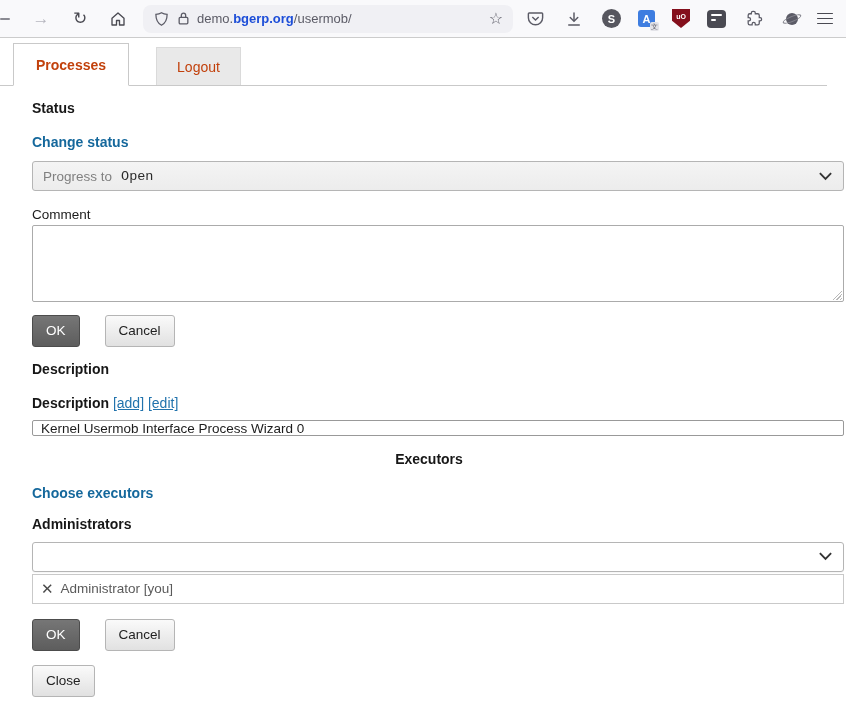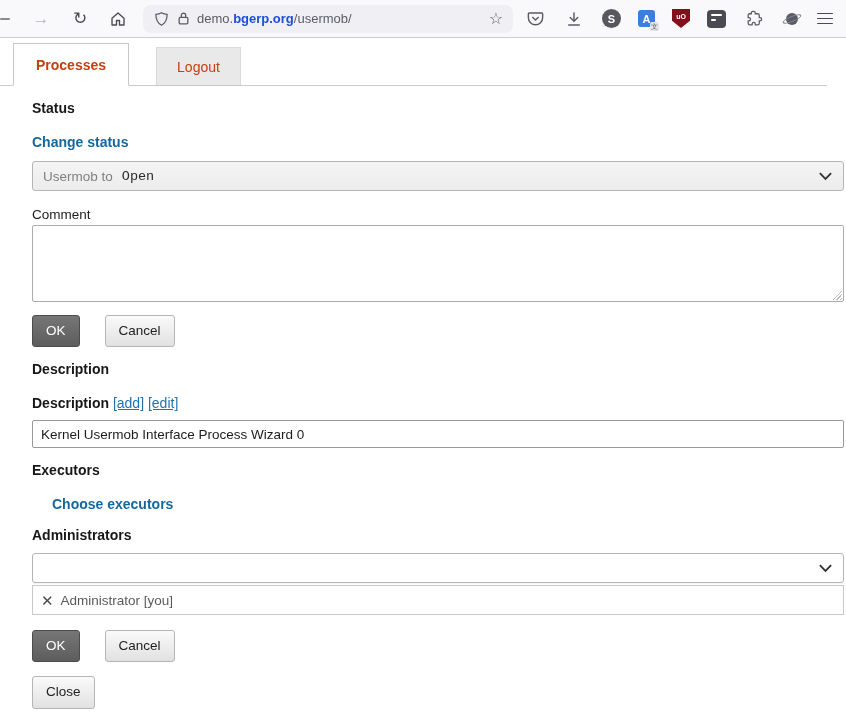--- a/index.html
+++ b/index.html
@@ -85,26 +85,26 @@
   .btn-row { margin-top:13px; display:flex; gap:25px; }
   .btn { font-family:"Liberation Sans",sans-serif; font-size:13.5px; border-radius:3px;
     padding:7px 13px; cursor:pointer; line-height:1.2; }
   .btn.primary { background:linear-gradient(#767676,#5d5d5d); border:1px solid #4c4c4c; color:#fff; }
   .btn.secondary { background:linear-gradient(#fafafa,#e1e1e1); border:1px solid #b5b5b5; color:#222; }
   .desc-head { margin-top:29px; }
   .desc-label-row { margin-top:18px; font-size:14px; color:#171717; }
   .desc-label-row .lbl { font-weight:700; }
   .bracket-link { color:#2173ad; text-decoration:underline; font-weight:400; cursor:pointer; }
   input.desc-input {
-    margin-top:9px; width:812px; height:28px; border:1px solid #999; border-radius:2px;
+    margin-top:9px; width:812px; height:16px; border:1px solid #999; border-radius:2px;
     font-family:"Liberation Sans",sans-serif; font-size:13.5px; color:#1c1c1c; padding:0 8px;
     background:#fff; outline:none;
   }
-  .exec-head { margin-top:18px; }
-  .mt-choose { margin-top:17px;margin-left:20px; }
+  .exec-head { margin-top:18px;text-align:center; }
+  .mt-choose { margin-top:17px; }
   .admins-head { margin-top:18px; }
   .admin-row {
     margin-top:2px; width:812px; height:30px; border:1px solid #c9c9c9; background:#fff;
     display:flex; align-items:center; padding:0 8px; gap:7px;
   }
   .x-glyph { font-size:15px; color:#4a4a4a; line-height:1; font-weight:400; }
   .admin-name { font-size:13.5px; color:#5a5a5a; }
   .close-row { margin-top:14px; }
 </style>
 </head>
@@ -180,21 +180,21 @@
   <div class="tab inactive">Logout</div>
 </div>
 
 <div class="content">
 
   
   <h3 class="sec mt-status">Status</h3>
   <div class="mt-chst"><span class="link-bold">Change status</span></div>
 
   <div class="selectbox">
-    <span class="sel-muted">Usermob to</span>
+    <span class="sel-muted">Progress to</span>
     <span class="sel-value">Open</span>
     <span class="chev">
       <svg width="15" height="10" viewBox="0 0 16 10" fill="none" stroke="#333" stroke-width="2">
           <path d="M2 2 l6 6 l6 -6"></path>
         </svg>
     </span>
   </div>
 
   <label class="plain">Comment</label>
   <div class="ta-wrap">

